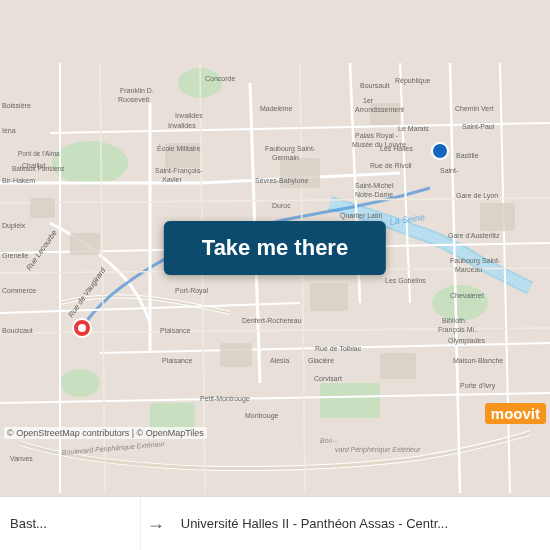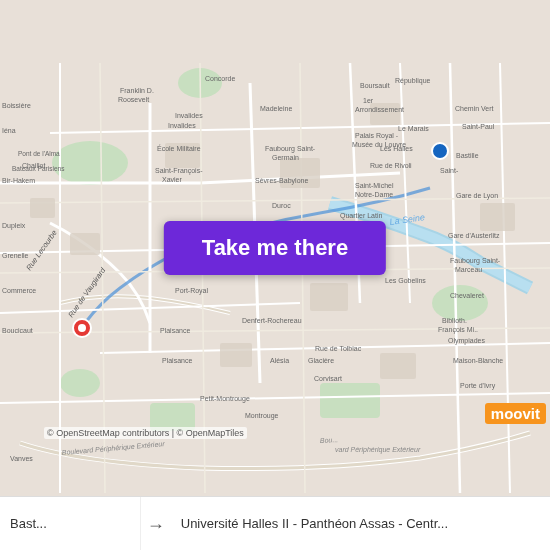--- a/index.html
+++ b/index.html
@@ -24,21 +24,21 @@
     
     .button-overlay {
       position: absolute;
       top: 50%;
       left: 50%;
       transform: translate(-50%, -50%);
       z-index: 10;
     }
 
     .take-me-there-btn {
-      background: #6d28d9;
+      background: #0c4a6e;
       color: white;
       border: none;
       border-radius: 6px;
       padding: 14px 38px;
       font-size: 22px;
       font-weight: bold;
       cursor: pointer;
       white-space: nowrap;
       box-shadow: 0 2px 8px rgba(0,0,0,0.3);
     }
@@ -87,21 +87,20 @@
     
     .attribution {
       position: absolute;
       bottom: 57px;
       left: 4px;
       font-size: 9px;
       color: #555;
       background: rgba(255,255,255,0.7);
       padding: 1px 3px;
       border-radius: 2px;
-      margin-left: 40px;
     }
 
     
     .moovit-logo {
       position: absolute;
       bottom: 72px;
       right: 4px;
       background: #f7941d;
       color: white;
       font-size: 15px;

